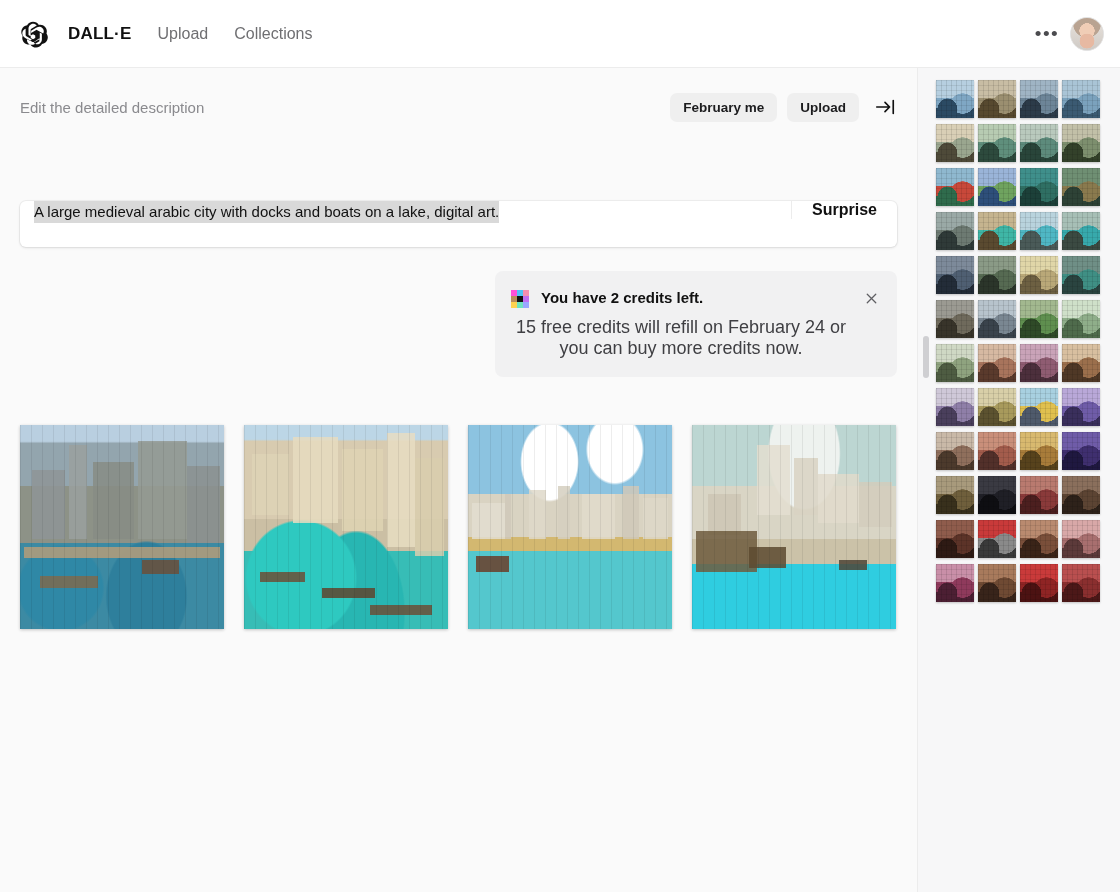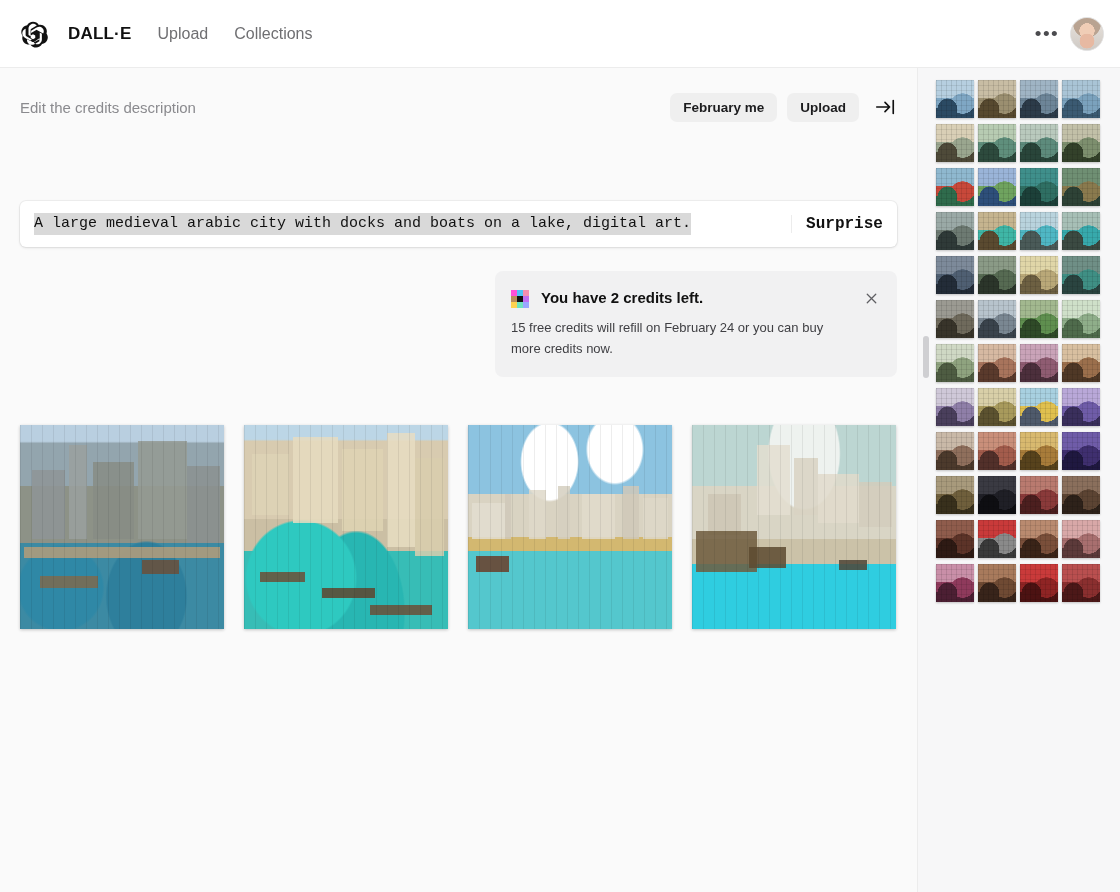--- a/index.html
+++ b/index.html
@@ -77,21 +77,21 @@
     margin-left: 14px; width: 24px; height: 24px; cursor: pointer;
     display:flex; align-items:center; justify-content:center;
   }
 
   .prompt-bar {
     position: absolute; top: 133px; left: 20px;
     width: 877px; height: 46px;
     background: #fff;
     border-radius: 6px;
     box-shadow: 0 1px 3px rgba(0,0,0,.10), 0 0 0 1px rgba(0,0,0,.045);
-    display: flex; align-items: center; font-family: Liberation Mono, monospace;
+    display: flex; align-items: flex-start;
   }
   .prompt-input-wrap {
     flex: 1 1 auto; display: flex; align-items: center; padding: 0 14px;
     overflow: hidden;
   }
   .prompt-text {
     font-size: 15px; color: #111; line-height: 20px;
     background: #d9d9d9;
     padding: 1px 0;
     white-space: nowrap;
@@ -121,22 +121,23 @@
   }
   .pixel-icon i { display: block; }
   .banner-title { font-size: 15px; font-weight: bold; color: #111; }
   .banner-spacer { flex: 1 1 auto; }
   .banner-close {
     width: 20px; height: 20px; margin-top: -1px; cursor: pointer;
     display:flex; align-items:center; justify-content:center;
   }
   .banner-body {
     margin-top: 9px; margin-left: 0;
-    font-size: 13px; line-height: 21px; color: #3f3f43;
+    font-size: 18px; line-height: 21px; color: #3f3f43;
     max-width: 340px;
+    text-align: center;
   }
 
   
   .results { position: absolute; top: 357px; left: 20px; display: flex; }
   .result {
     width: 204px; height: 204px; margin-right: 20px;
     box-shadow: 0 1px 3px rgba(0,0,0,.22);
     position: relative; overflow: hidden; cursor: pointer;
     background: #9fb0b8;
   }
@@ -231,21 +232,21 @@
     <div class="header-spacer"></div>
     <div class="dots">•••</div>
     <div class="avatar">
       <div class="face"></div>
     </div>
   </div>
 
   <div class="main">
 
     <div class="prompt-header">
-      <div class="prompt-label">Edit the credits description</div>
+      <div class="prompt-label">Edit the detailed description</div>
       <div class="ph-spacer"></div>
       <button class="pill">February me</button>
       <button class="pill">Upload</button>
       <div class="collapse-btn">
         <svg viewBox="0 0 24 24" width="22" height="22" aria-hidden="true">
           <path d="M3 12h14M12 7l5 5-5 5M21 5v14" stroke="#111" stroke-width="1.8" fill="none" stroke-linecap="round" stroke-linejoin="round"></path>
         </svg>
       </div>
     </div>
 

